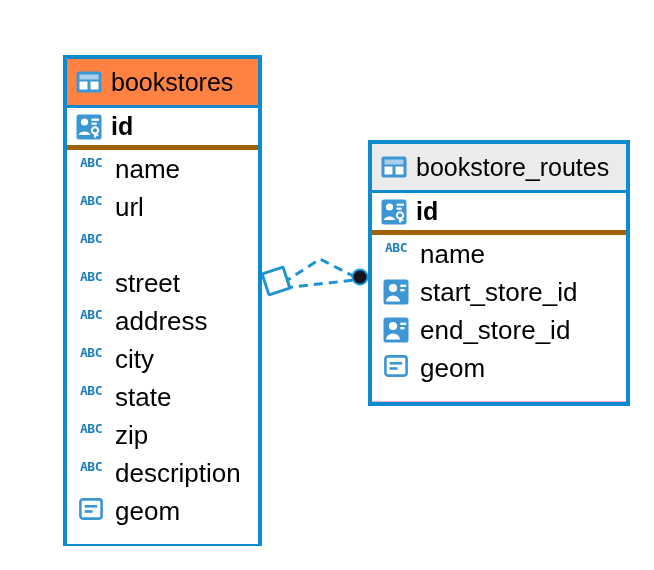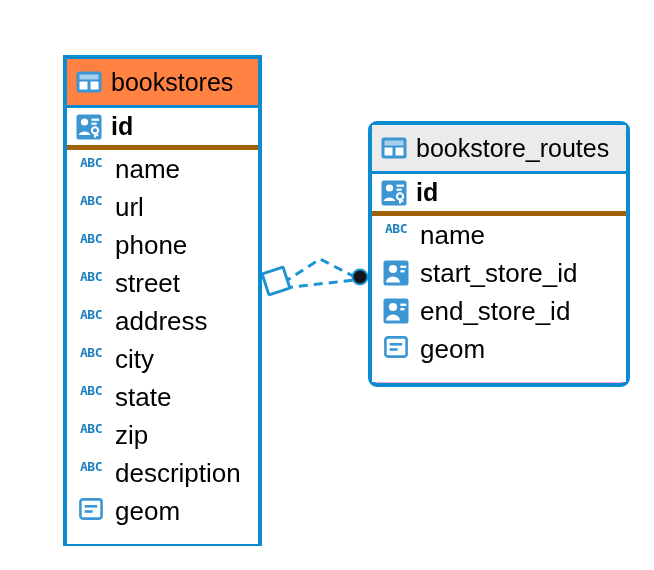--- a/index.html
+++ b/index.html
@@ -172,21 +172,20 @@
         <span class="field-label">name</span>
       </div>
 
       <div class="field-row">
         <span class="icon abc-icon">ABC</span>
         <span class="field-label">url</span>
       </div>
 
       <div class="field-row">
         <span class="icon abc-icon">ABC</span>
-        <span class="field-label">phone</span>
       </div>
 
       <div class="field-row">
         <span class="icon abc-icon">ABC</span>
         <span class="field-label">street</span>
       </div>
 
       <div class="field-row">
         <span class="icon abc-icon">ABC</span>
         <span class="field-label">address</span>
@@ -219,21 +218,21 @@
             <rect x="5.6" y="7" width="12.6" height="2.6" fill="#3d96d4"></rect>
             <rect x="5.6" y="12.2" width="8" height="2.6" fill="#3d96d4"></rect>
           </svg>
         </span>
         <span class="field-label">geom</span>
       </div>
 
     </div>
   </div>
 
-  <div class="entity" id="entity-1" style="left:368px; top:121px; width:262px; height:266px;border-radius:9px;">
+  <div class="entity" id="entity-1" style="left:368px; top:140px; width:262px; height:266px;">
 
     <div class="entity-header normal">
       <span class="icon">
         <svg width="26" height="22" viewBox="0 0 26 22" xmlns="http://www.w3.org/2000/svg">
           <rect x="0.5" y="0.5" width="25" height="21" rx="2.5" fill="#3d96d4"></rect>
           <rect x="3.5" y="3.5" width="19" height="5" fill="#a8cfeb"></rect>
           <rect x="3.5" y="10.5" width="8" height="8" fill="#ffffff"></rect>
           <rect x="14.5" y="10.5" width="8" height="8" fill="#ffffff"></rect>
         </svg>
       </span>

